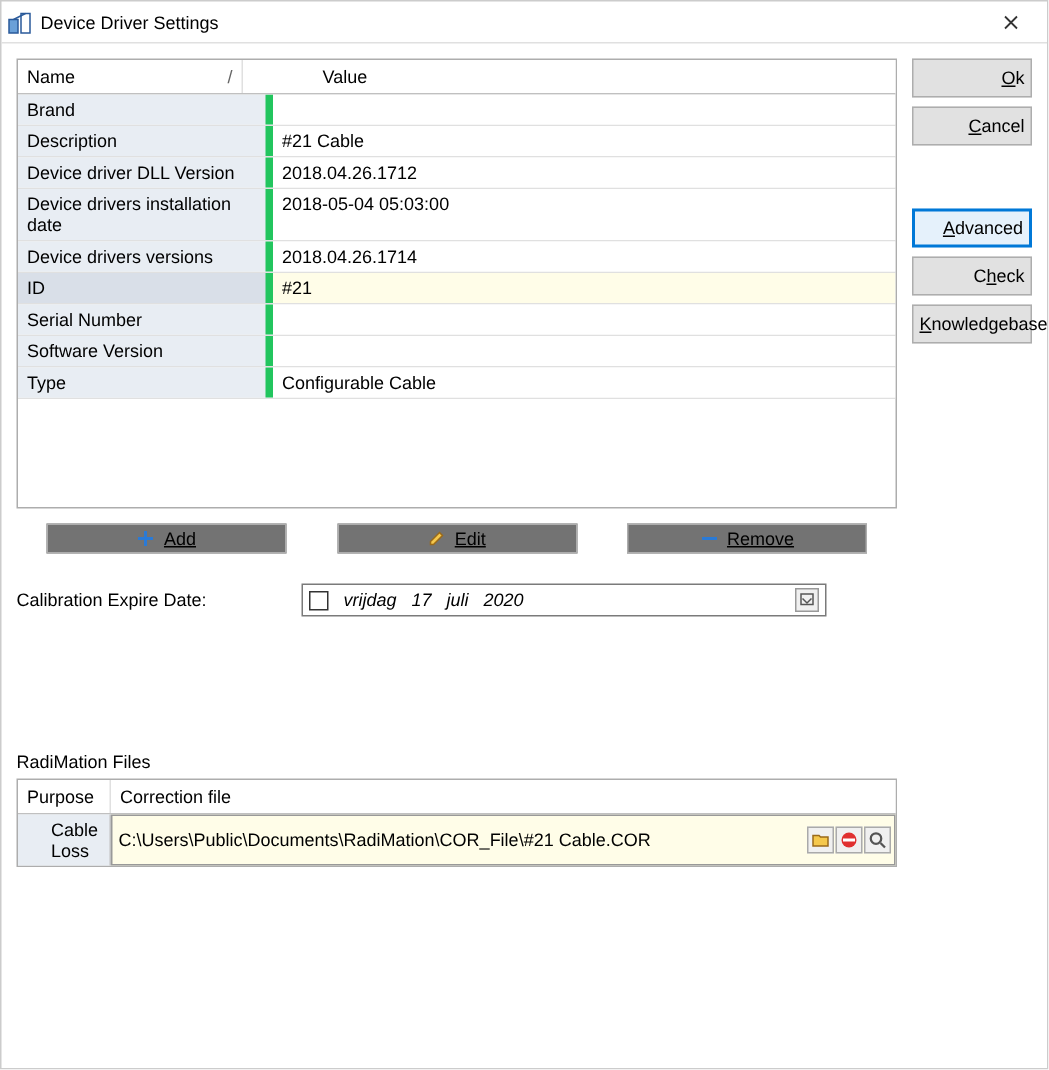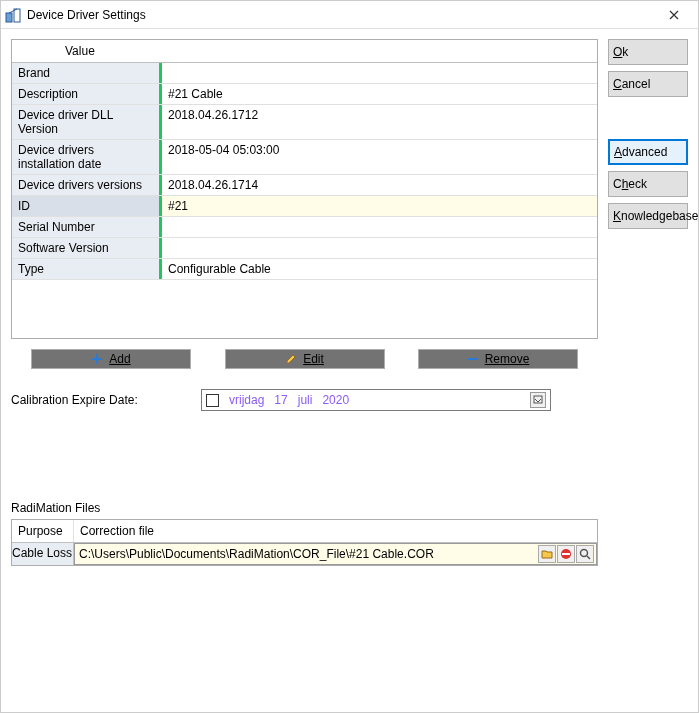--- a/index.html
+++ b/index.html
@@ -5,55 +5,55 @@
     * { box-sizing: border-box; margin: 0; padding: 0; }
     body { font-family: "Segoe UI", Tahoma, sans-serif; font-size: 12px; background: #fff; color: #000; }
     .window { width: 699px; height: 713px; background: #fff; border: 1px solid #ccc; display: flex; flex-direction: column; }
     .titlebar { height: 28px; display: flex; align-items: center; padding: 0 4px; border-bottom: 1px solid #e0e0e0; }
     .titlebar-icon { width: 16px; height: 16px; margin-right: 6px; }
     .titlebar-title { flex: 1; }
     .close-btn { width: 40px; height: 26px; display:flex; align-items:center; justify-content:center; font-size:14px; color:#333; cursor:pointer; }
     .body { flex:1; display:flex; padding:10px; gap:10px; }
     .main { flex:1; display:flex; flex-direction:column; }
     .sidebar { width:80px; display:flex; flex-direction:column; gap:6px; }
-    .btn { height:24px; border:1px solid #adadad; background:#e1e1e1; font-size:12px; cursor:pointer; text-align:left; padding:2px 4px; }
+    .btn { height:24px; border:1px solid #adadad; background:#e1e1e1; font-size:12px; cursor:pointer; text-align:right; padding:2px 4px; }
     .btn.sidebar-btn { height:26px; }
     .btn.selected { border:2px solid #0078d7; background:#e5f1fb; }
     .panel { border:1px solid #adadad; background:#fff; }
     .grid-panel { height:300px; display:flex; flex-direction:column; margin-bottom:10px; }
     .grid-header { display:flex; background:#fff; border-bottom:1px solid #c0c0c0; }
     .grid-header .col { padding:4px 6px; border-right:1px solid #e0e0e0; }
     .grid-header .col:last-child { border-right:none;margin-left:47px; }
     .col-name { width:150px; position:relative; }
     .sort-icon { position:absolute; right:6px; top:4px; color:#666; }
     .col-value { flex:1; }
     .grid-body { flex:1; overflow:auto; }
     .grid-row { display:flex; border-bottom:1px solid #e0e0e0; }
     .grid-row .cell { padding:3px 6px; }
-    .grid-row .cell-name { width:150px; background:#e8edf3; border-right:3px solid #22c55e; }
+    .grid-row .cell-name { width:170px; background:#e8edf3; border-right:5px solid #22c55e; }
     .grid-row .cell-value { flex:1; background:#fff; }
     .grid-row.selected .cell-name { background:#d9dfe8; }
     .grid-row.selected .cell-value { background:#fffde8; }
     .action-row { display:flex; gap:10px; justify-content:space-between; padding:0 20px; margin-bottom:20px; }
     .action-btn { flex:1; max-width:160px; height:20px; display:flex; align-items:center; justify-content:center; gap:6px; border:1px solid #adadad; background:#737373; cursor:pointer; }
     .calib-row { display:flex; align-items:center; gap:10px; margin-bottom:10px; }
     .calib-label { width:180px; }
     .date-picker { flex:0 0 350px; height:22px; border:1px solid #7a7a7a; display:flex; align-items:center; padding:0 4px; gap:10px; position:relative; }
     .checkbox { width:13px; height:13px; border:1px solid #333; background:#fff; }
-    .date-part { color:#8b5cf6; }
+    .date-part { color:#000000;font-style:italic; }
     .date-dropdown { margin-left:auto; width:16px; height:16px; border:1px solid #999; display:flex; align-items:center; justify-content:center; background:#f0f0f0; }
     .section-label { margin-top:80px; margin-bottom:4px; }
     .correction-panel { border:1px solid #adadad; }
     .corr-header { display:flex; border-bottom:1px solid #c0c0c0; }
     .corr-header .col { padding:4px 6px; border-right:1px solid #e0e0e0; background:#fff; }
     .corr-header .col:last-child { border-right:none; }
     .col-purpose { width:62px; }
     .col-file { flex:1; }
     .corr-row { display:flex; }
-    .corr-row .cell { padding:3px 0; }
+    .corr-row .cell { padding:3px 22px; }
     .corr-row .cell-purpose { width:62px; background:#e8edf3; border-right:1px solid #c0c0c0; }
     .corr-row .cell-file { flex:1; background:#fffde8; border:1px solid #999; display:flex; align-items:center; padding:1px 2px; }
     .file-text { flex:1; padding:0 2px; white-space:nowrap; overflow:hidden; }
     .icon-btn { width:18px; height:18px; display:flex; align-items:center; justify-content:center; border:1px solid #aaa; background:#f0f0f0; cursor:pointer; margin-left:1px; }
     svg { display:block; }
     .u { text-decoration: underline; }
   </style>
 </head>
 <body>
 
@@ -72,20 +72,24 @@
           <path d="M1 1 L9 9 M9 1 L1 9" stroke="currentColor" stroke-width="1.2"></path>
         </svg>
     </div>
   </div>
 
   <div class="body">
     <div class="main">
 
       <div class="grid-panel panel">
         <div class="grid-header">
+          <div class="col col-name">
+            <span>Name</span>
+            <span class="sort-icon">/</span>
+          </div>
           <div class="col col-value">
             <span>Value</span>
           </div>
         </div>
         <div class="grid-body" id="grid-body">
             <div class="grid-row">
               <div class="cell cell-name">Brand</div>
               <div class="cell cell-value"></div>
             </div>
             <div class="grid-row">

